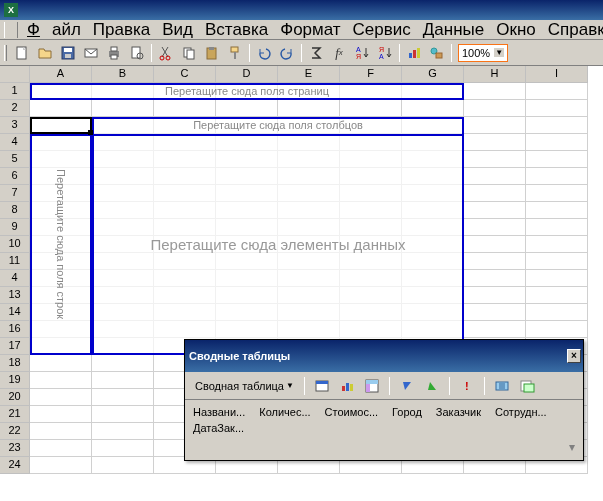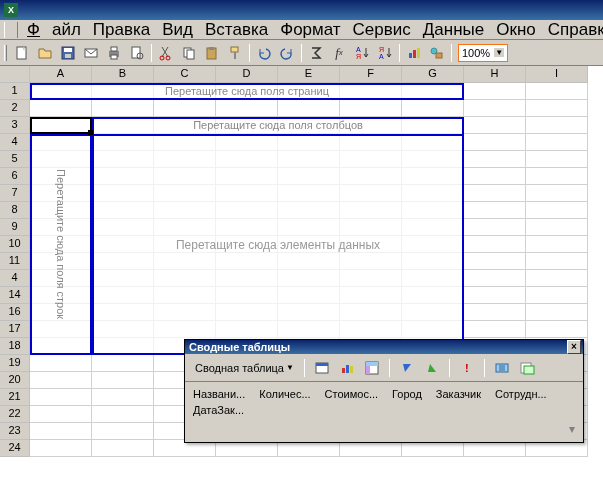--- a/index.html
+++ b/index.html
@@ -32,28 +32,28 @@
 .rh { width: 30px; border: 1px solid #c0c0c0; border-top: none; border-left: none; background: #d4d0c8; text-align: center; font-size: 11px; line-height: 15px; }
 .cell { width: 62px; height: 17px; border-right: 1px solid #d0d0d0; border-bottom: 1px solid #d0d0d0; }
 
 
 .pivot { position: absolute; left: 30px; top: 17px; pointer-events: none; }
 .pz-page { position: absolute; left: 0; top: 0; width: 434px; height: 17px; border: 2px solid #0000cc; text-align: center; font-size: 11px; color: #888; line-height: 13px; background: rgba(255,255,255,0.6); }
 .pz-cols { position: absolute; left: 62px; top: 34px; width: 372px; height: 17px; border: 2px solid #0000cc; border-bottom: none; text-align: center; font-size: 11px; color: #888; line-height: 13px; background: rgba(255,255,255,0.6); }
 .pz-rowhead { position: absolute; left: 0; top: 34px; width: 62px; height: 17px; border: 2px solid #0000cc; border-right: none; border-bottom: none; background: rgba(255,255,255,0.6); }
 .pz-rows { position: absolute; left: 0; top: 51px; width: 62px; height: 221px; border: 2px solid #0000cc; display: flex; align-items: center; justify-content: center; background: rgba(255,255,255,0.7); }
 .pz-rows span { writing-mode: vertical-rl; font-size: 11px; color: #888; }
-.pz-data { position: absolute; left: 62px; top: 51px; width: 372px; height: 221px; border: 2px solid #0000cc; display: flex; align-items: center; justify-content: center; font-size: 12px; color: #999; background: rgba(255,255,255,0.7); }
+.pz-data { position: absolute; left: 62px; top: 51px; width: 372px; height: 221px; border: 2px solid #0000cc; display: flex; align-items: center; justify-content: center; font-size: 15px; color: #999; background: rgba(255,255,255,0.7); }
 
 .active-cell { position: absolute; left: 30px; top: 51px; width: 62px; height: 17px; border: 2px solid #000; pointer-events: none; }
 .fill-handle { position: absolute; left: 88px; top: 64px; width: 5px; height: 5px; background: #000; }
 
 
 .pvwin { position: absolute; left: 184px; top: 339px; width: 400px; background: #d4d0c8; border: 1px solid #000; box-shadow: 2px 2px 3px rgba(0,0,0,0.3); }
-.pvwin .hd { background: linear-gradient(#0a246a, #3a6ea5); color: #fff; height: 14px; display: flex; align-items: center; justify-content: space-between; padding: 0 2px 0 4px; font-size: 11px; font-weight: bold; }
+.pvwin .hd { background: linear-gradient(#0a246a, #3a6ea5); color: #fff; height: 32px; display: flex; align-items: center; justify-content: space-between; padding: 0 2px 0 4px; font-size: 11px; font-weight: bold; }
 .pvwin .hd .x { width: 14px; height: 14px; background: #d4d0c8; color: #000; text-align: center; line-height: 12px; font-size: 10px; border: 1px solid #fff; border-right-color: #404040; border-bottom-color: #404040; cursor: pointer; }
 .pvwin .tb { height: 28px; display: flex; align-items: center; padding: 2px 6px; gap: 3px; border-bottom: 1px solid #808080; }
 .pvwin .tb .menubtn { padding: 2px 4px; font-size: 11px; cursor: pointer; display: inline-flex; align-items: center; }
 .pvwin .tb .menubtn .ar { font-size: 8px; margin-left: 2px; }
 .pvwin .tb .ibtn { width: 22px; height: 22px; display: inline-flex; align-items: center; justify-content: center; cursor: pointer; }
 .pvwin .tb .sep2 { width: 1px; height: 18px; background: #808080; margin: 0 3px; border-right: 1px solid #fff; }
 .pvwin .flds { padding: 6px 8px 4px 8px; display: flex; flex-wrap: wrap; gap: 4px 14px; font-size: 11px; }
 .pvwin .flds .f { cursor: move; white-space: nowrap; }
 .pvwin .ft { display: flex; justify-content: flex-end; padding: 2px 8px 6px; }
 .pvwin .ft .arr { color: #808080; font-size: 12px; cursor: pointer; }
@@ -350,20 +350,32 @@
         <div class="cell"></div>
         <div class="cell"></div>
         <div class="cell"></div>
         <div class="cell"></div>
         <div class="cell"></div>
         <div class="cell"></div>
         <div class="cell"></div>
         <div class="cell"></div>
       </div>
       <div class="row">
+        <div class="rh">13</div>
+        <div class="cell"></div>
+        <div class="cell"></div>
+        <div class="cell"></div>
+        <div class="cell"></div>
+        <div class="cell"></div>
+        <div class="cell"></div>
+        <div class="cell"></div>
+        <div class="cell"></div>
+        <div class="cell"></div>
+      </div>
+      <div class="row">
         <div class="rh">14</div>
         <div class="cell"></div>
         <div class="cell"></div>
         <div class="cell"></div>
         <div class="cell"></div>
         <div class="cell"></div>
         <div class="cell"></div>
         <div class="cell"></div>
         <div class="cell"></div>
         <div class="cell"></div>

